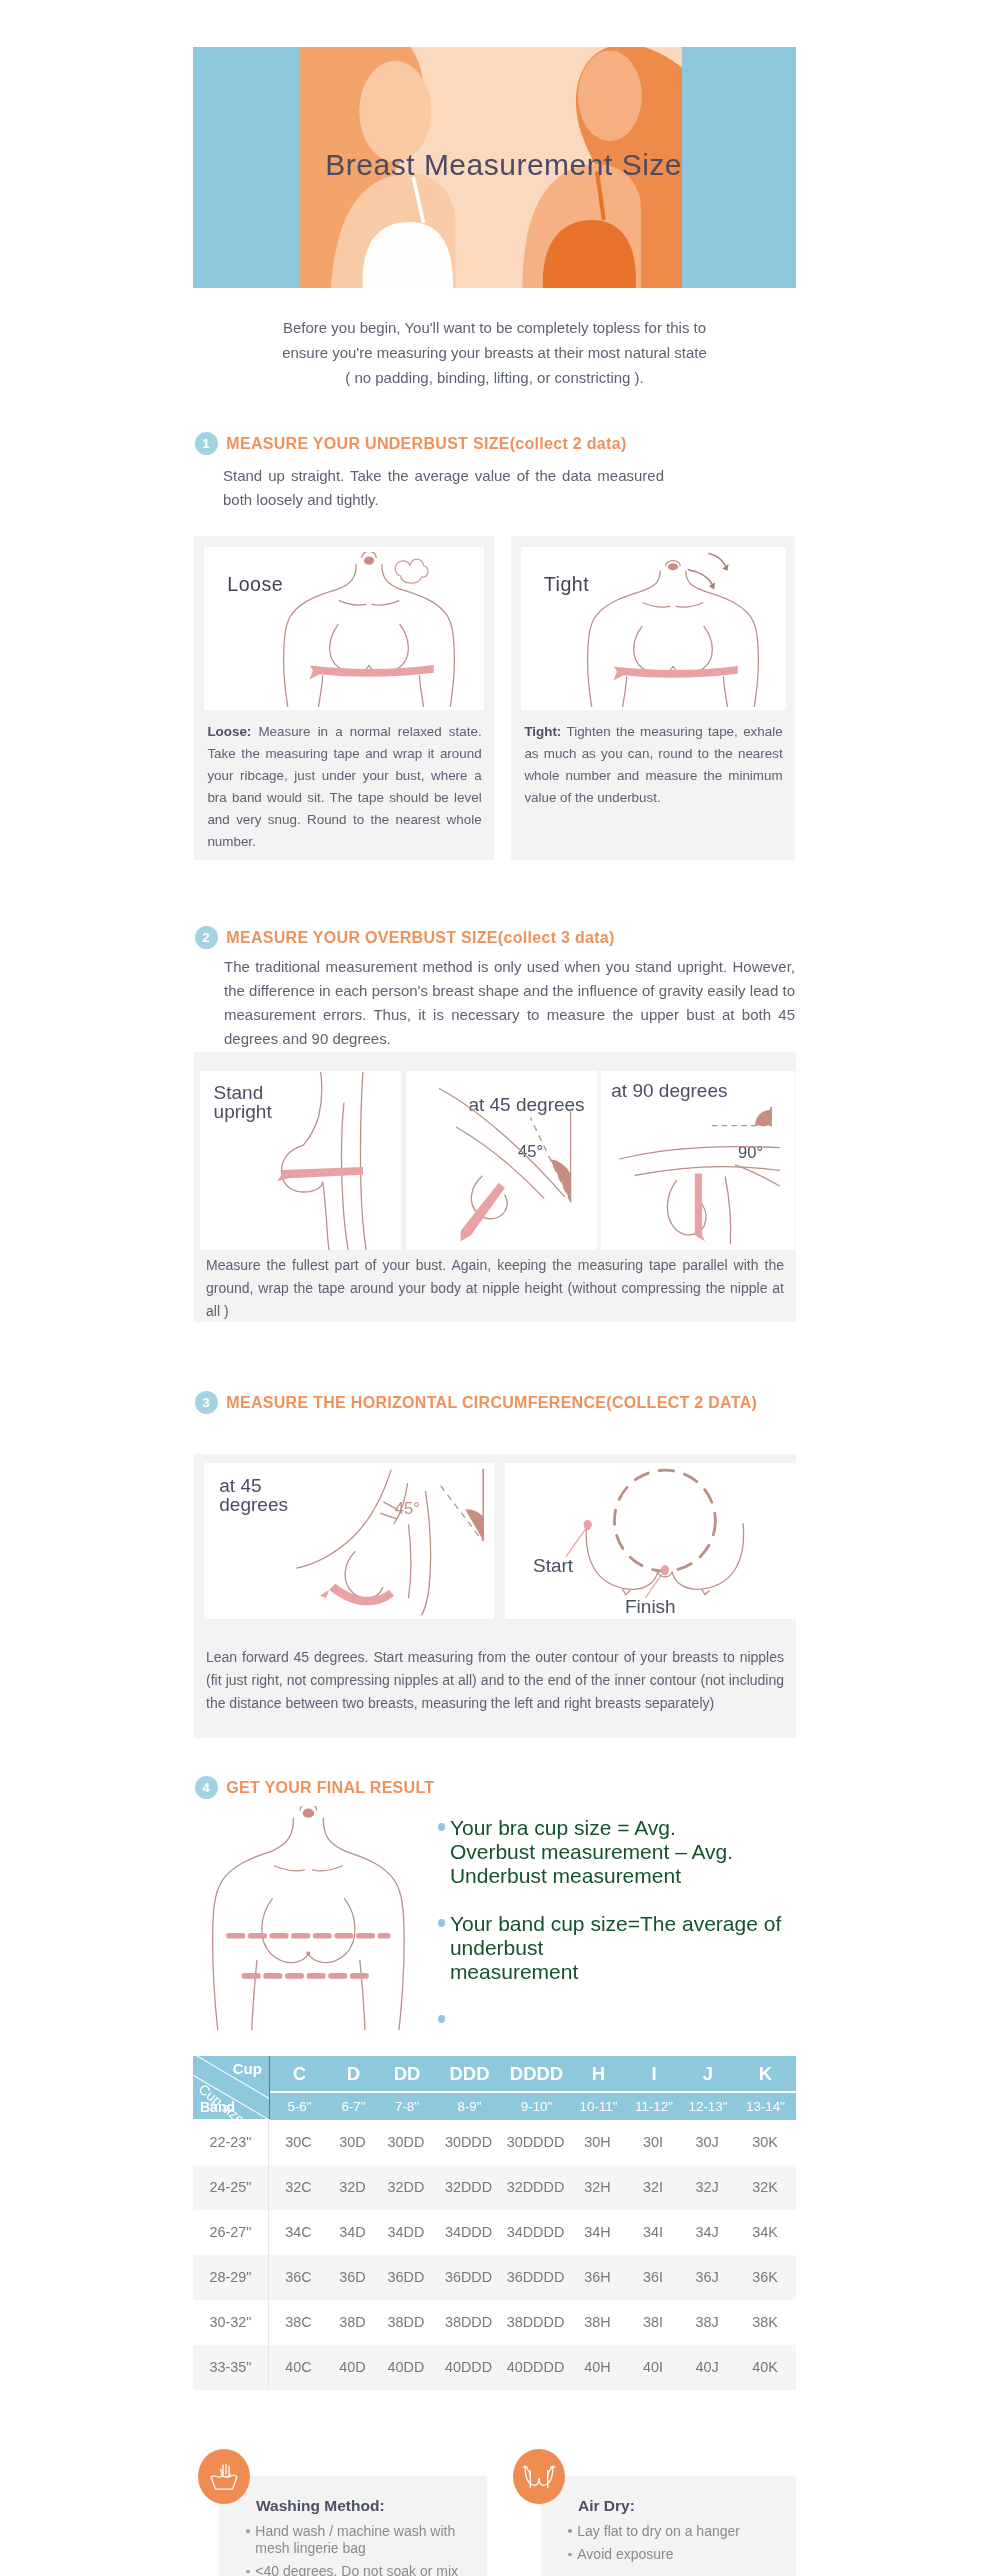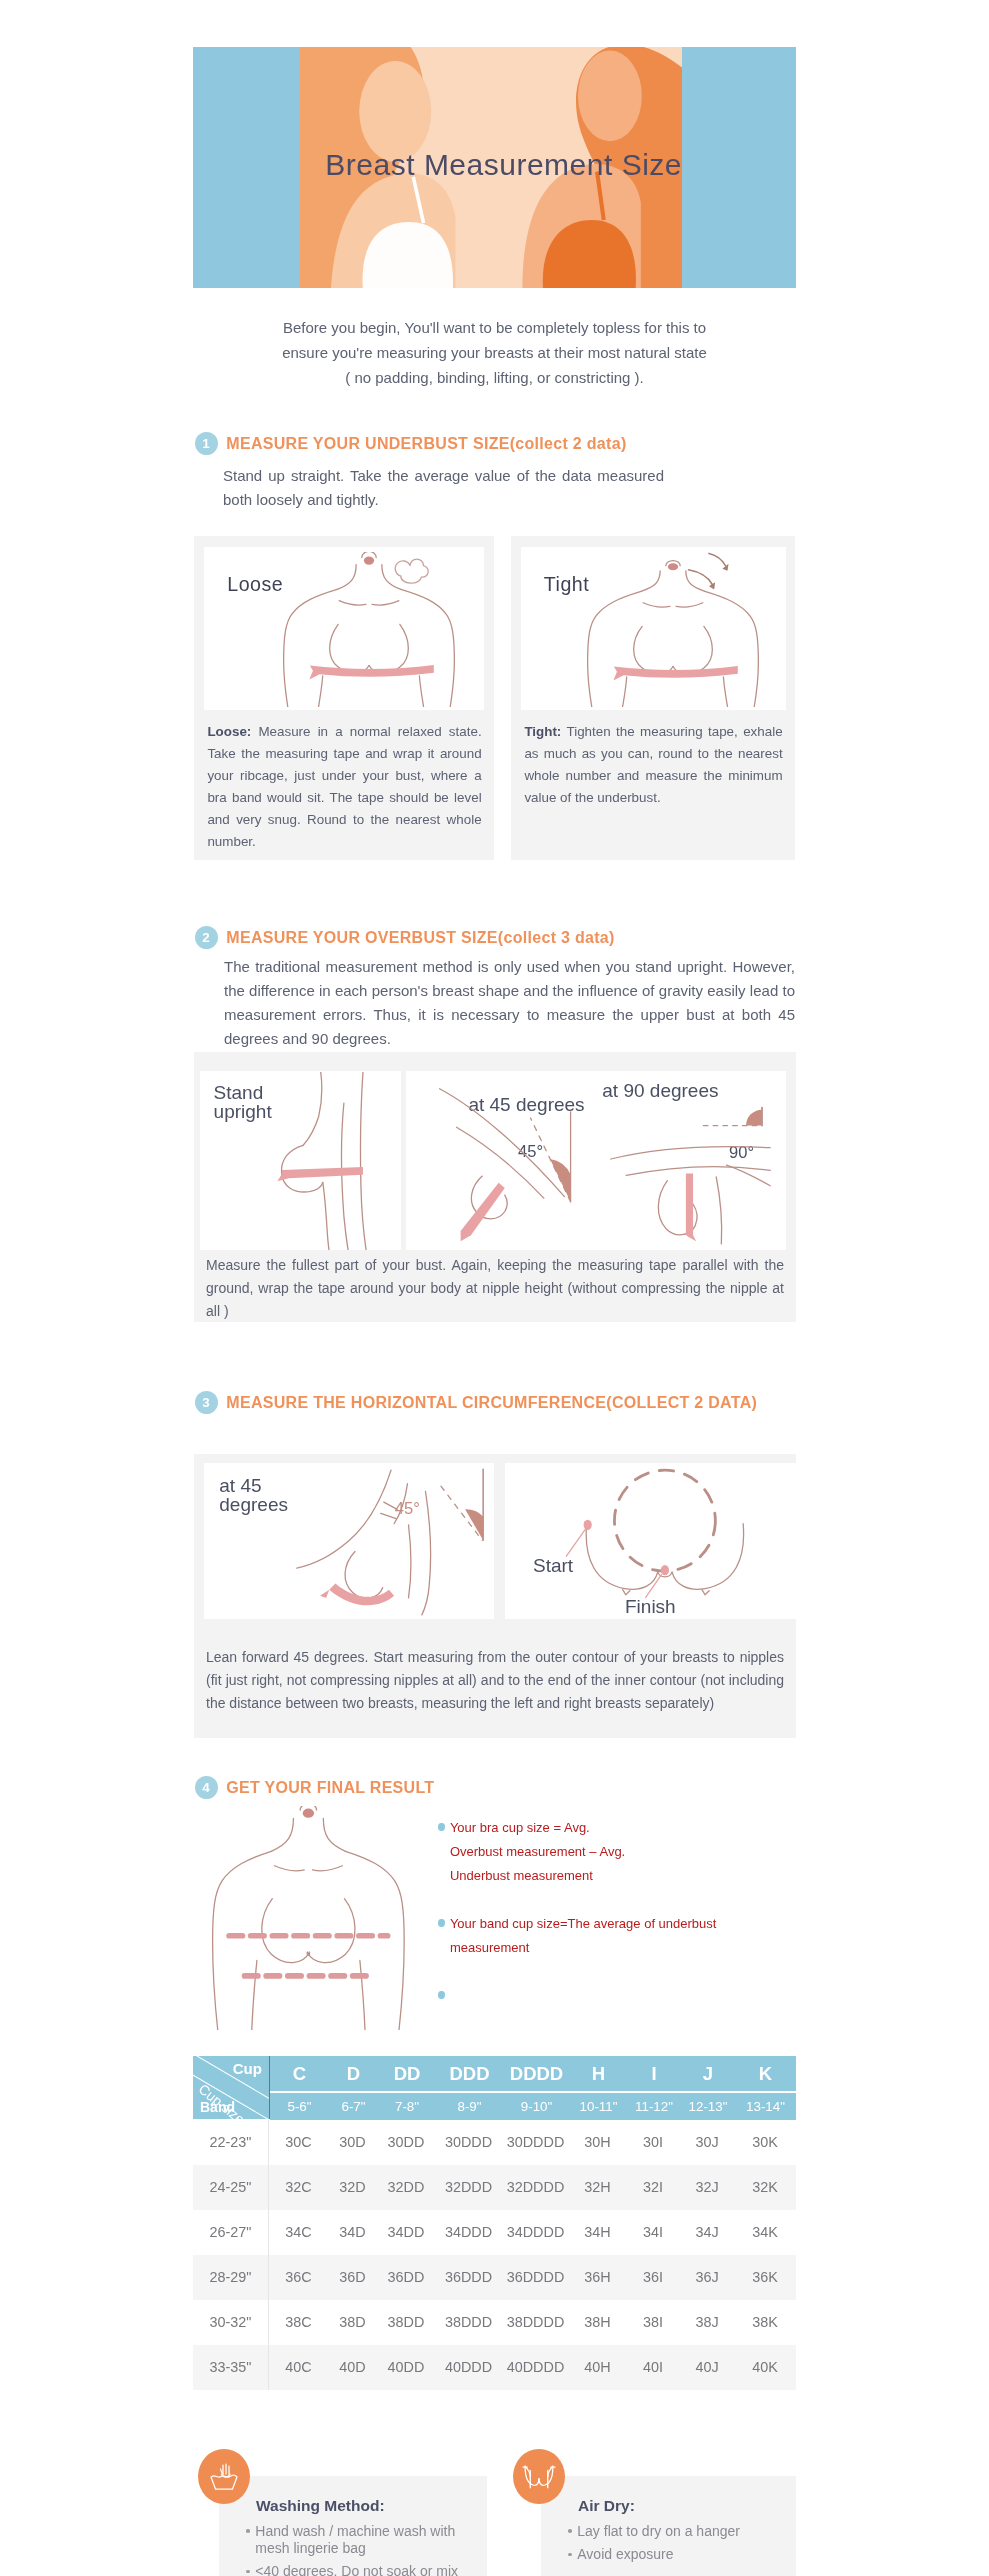--- a/index.html
+++ b/index.html
@@ -38,21 +38,21 @@
   
   .panel-card{position:absolute;background:#fff;}
   .panel-label{position:absolute;font-size:19px;color:#4A4F63;line-height:18.5px;}
   .angle-label{position:absolute;font-size:16.5px;color:#4A4F63;}
   .box-caption{position:absolute;color:#5D6273;font-size:14px;line-height:23px;text-align:justify;}
 
   
   .result-list{top:1816px;left:245px;width:361px;}
   .result-item{display:flex;margin-bottom:24px;}
   .blue-dot{flex:0 0 6.7px;width:6.7px;height:8.2px;border-radius:50%;background:#8FC8DE;margin:7.2px 5.2px 0 0;}
-  .result-lines{font-size:13px;line-height:24px;color:#b91c1c;}
+  .result-lines{font-size:21px;line-height:24px;color:#14532d;}
 
   
   .size-table{top:2056px;left:0;width:603px;}
   .tbl-head{display:flex;}
   .corner{width:76px;height:63px;background:#8EC8DD;position:relative;border-right:1px solid #737373;overflow:hidden;}
   .corner .c-top{position:absolute;right:7.2px;top:3.6px;font-size:15px;font-weight:bold;color:#fff;}
   .corner .c-mid{position:absolute;left:2.1px;top:15.5px;width:82px;text-align:center;
       transform:rotate(39deg);transform-origin:left top;font-size:14px;color:#fff;}
   .corner .c-bot{position:absolute;left:7px;bottom:4.1px;font-size:14px;font-weight:bold;color:#fff;}
   .head-right{width:526px;}
@@ -204,21 +204,21 @@
           <path d="M88,90 C148,125 208,175 258,228"></path>
           <path d="M138,185 C116,205 110,234 126,254 C142,274 170,272 182,254 C188,244 188,232 182,222"></path>
           <path d="M310,60 L310,235"></path>
           <path d="M310,235 L232,72" stroke-dasharray="10 12"></path>
         </g>
         <path d="M310,235 L310,182 A53,53 0 0 0 270,152 Z" fill="#C98C80"></path>
         <path d="M96,292 L170,198 L182,208 L116,300 L96,312 Z" fill="#E9A2A4"></path>
       </svg>
     </div>
 
-    <div class="panel-card" style="left:398px;top:19px;width:194px;height:179px;">
+    <div class="panel-card" style="left:407px;top:19px;width:194px;height:179px;">
       <div class="panel-label" style="left:10.3px;top:11.3px;">at 90 degrees</div>
       <span class="angle-label" style="right:32px;top:30px;margin-top:42px;">90°</span>
       <svg class="abs" style="left:2.6px;top:15.5px;" width="191" height="162" viewBox="0 0 370 315">
         <g class="line-art">
           <path d="M210,75 L322,75" stroke-dasharray="9 10"></path>
           <path d="M324,40 L324,75" stroke-width="3.5"></path>
           <path d="M30,140 C120,118 220,112 340,118"></path>
           <path d="M60,172 C160,152 250,150 340,162"></path>
           <path d="M255,152 C285,162 315,178 340,192"></path>
           <path d="M140,182 C118,212 116,252 138,276 C156,294 184,290 194,270 C200,256 198,240 190,228"></path>

